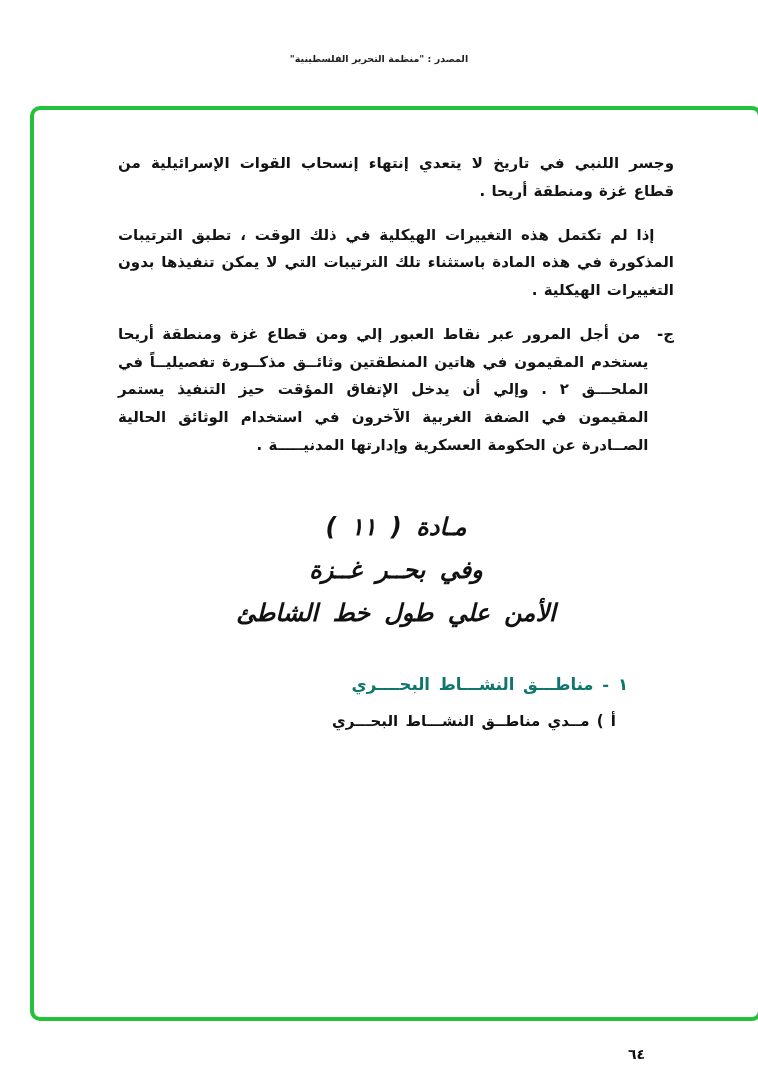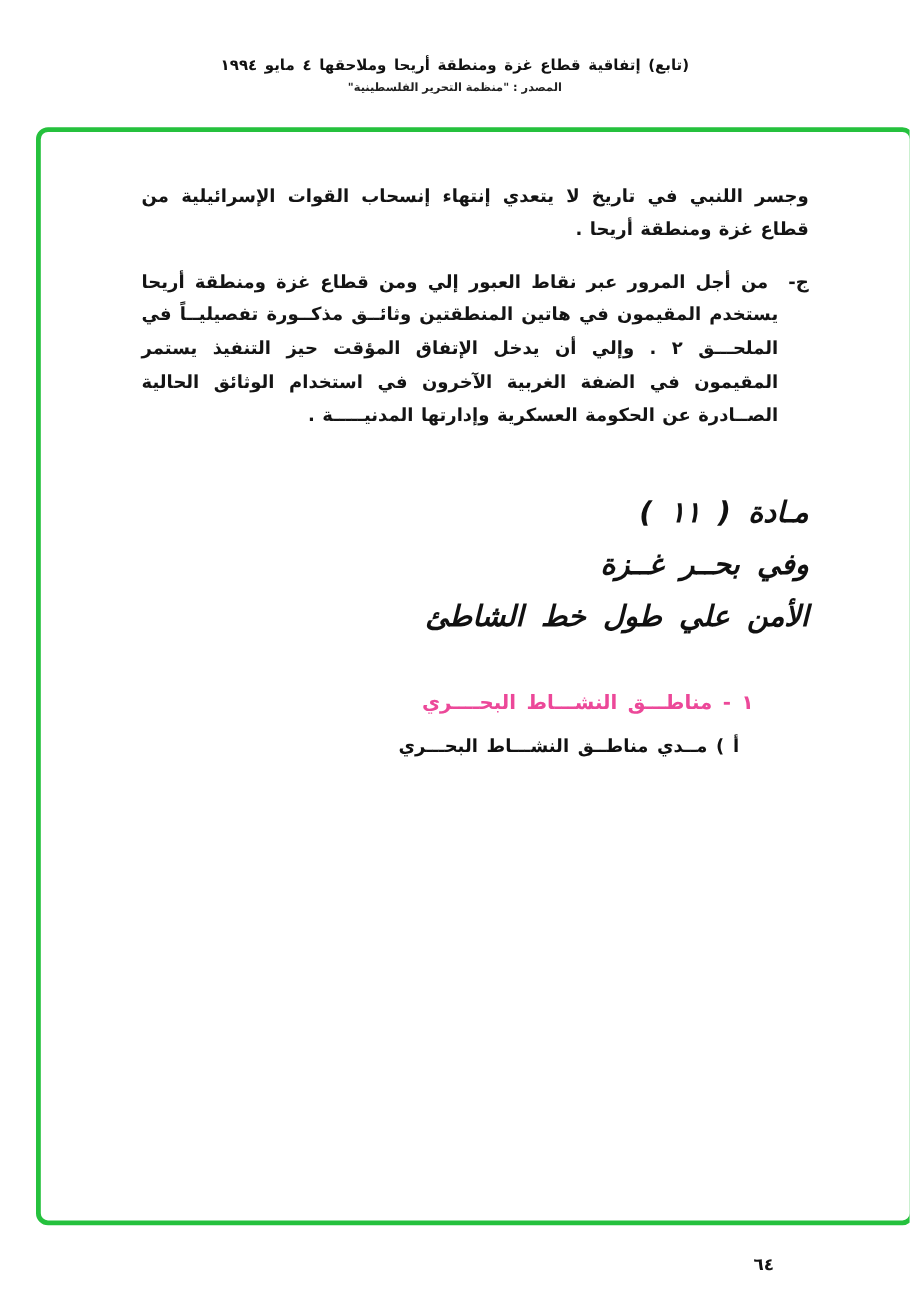--- a/index.html
+++ b/index.html
@@ -71,38 +71,38 @@
     padding-right: 1.7em;
     text-indent: -1.7em;
     margin-top: 0;
   }
   .para .marker {
     padding-left: 0.55em;
   }
   
   .article-heading {
     margin: 46px 0 40px 0;
-    text-align: right;
+    text-align: center;
     direction: rtl;
   }
   .article-heading .h-line {
     font-size: 24px;
     font-weight: bold;
     font-style: italic;
     line-height: 1.8;
     color: #111111;
     word-spacing: 6px;
   }
   
   .section-title {
     font-size: 16.5px;
     font-weight: bold;
     padding-right: 46px;
     margin-bottom: 18px;
-    color: #ec4899;
+    color: #0f766e;
     word-spacing: 3px;
   }
   .subsection-title {
     font-size: 15px;
     font-weight: bold;
     padding-right: 58px;
     margin-bottom: 12px;
     color: #111111;
     word-spacing: 2px;
   }
@@ -115,29 +115,29 @@
     font-weight: bold;
     color: #111111;
   }
 </style>
 </head>
 <body>
 
 <div class="page">
 
   <div class="header">
-    <div class="header-line1">(تابع) إتفاقية قطاع غزة ومنطقة أريحا وملاحقها ٤ مايو ١٩٩٤</div>
     <div class="header-line2">المصدر :  "منظمة التحرير الفلسطينية"</div>
   </div>
 
   <div class="green-frame">
     <div class="content">
 
       <p class="para">وجسر اللنبي في تاريخ لا يتعدي إنتهاء إنسحاب القوات الإسرائيلية من قطاع غزة ومنطقة أريحا .</p>
 
+      <p class="para indent">إذا لم تكتمل هذه التغييرات الهيكلية في ذلك الوقت ،  تطبق الترتيبات المذكورة في   هذه المادة باستثناء تلك الترتيبات التي لا يمكن تنفيذها بدون التغييرات الهيكلية .</p>
 
       <p class="para hanging">
         <span class="marker">ج-</span>
         <span>من أجل المرور عبر نقاط العبور إلي ومن قطاع غزة ومنطقة أريحا يستخدم المقيمون في هاتين المنطقتين وثائــق مذكــورة تفصيليــاً في الملحـــق ٢ . وإلي أن يدخل الإتفاق المؤقت حيز التنفيذ يستمر المقيمون في الضفة الغربية الآخرون في استخدام الوثائق الحالية الصــادرة عن الحكومة العسكرية وإدارتها المدنيـــــة .</span>
       </p>
 
       <div class="article-heading">
         <div class="h-line">مـادة ( ١١ )</div>
         <div class="h-line">وفي بحــر غــزة</div>
         <div class="h-line">الأمن علي طول خط الشاطئ</div>

